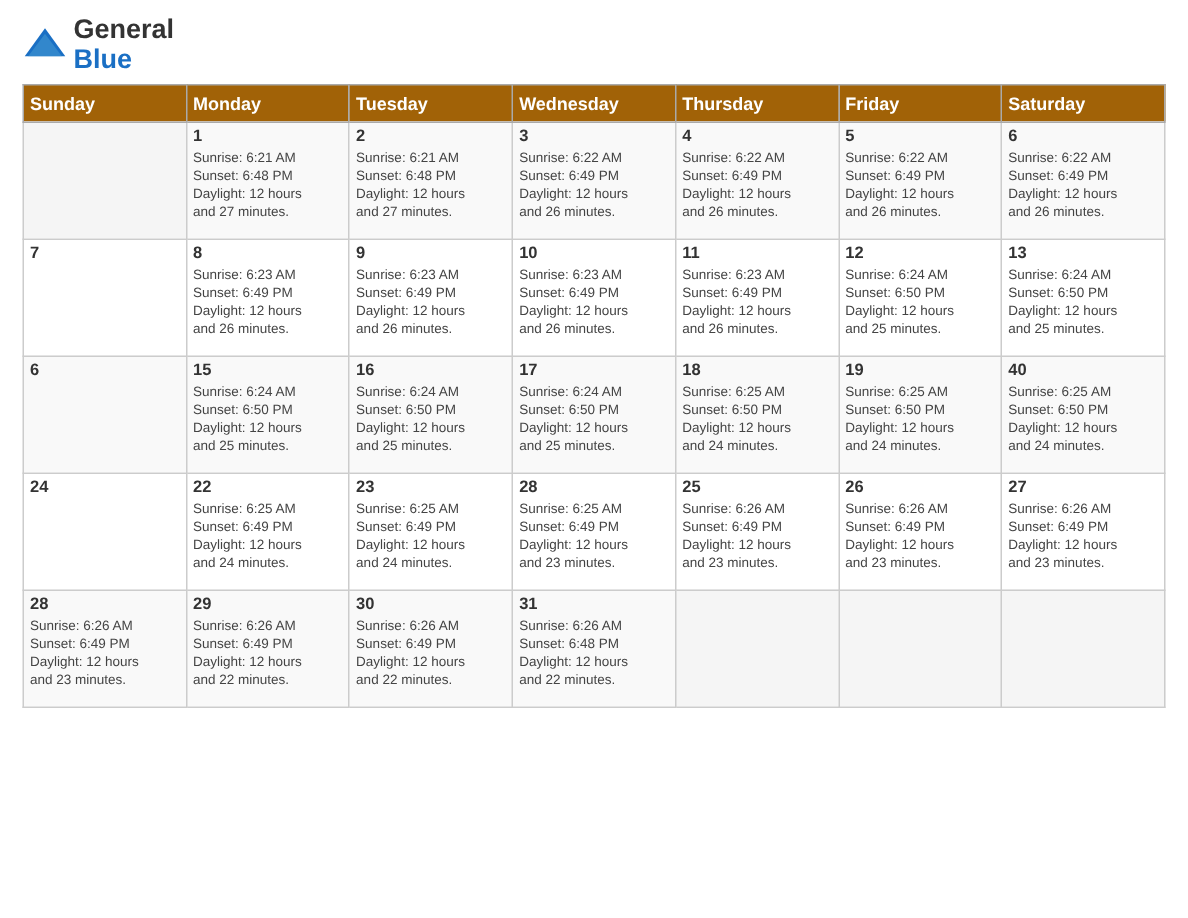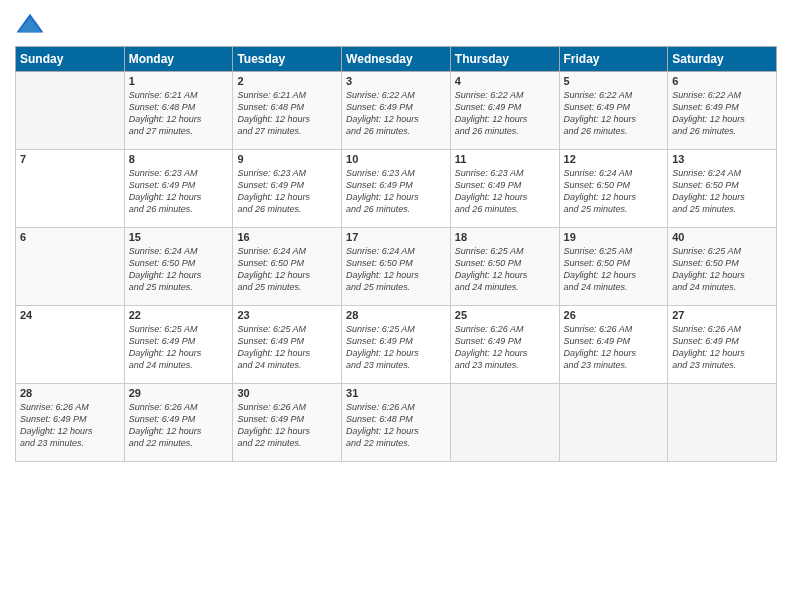--- a/index.html
+++ b/index.html
@@ -49,21 +49,21 @@
       font-size: 15px;
       color: #333;
       margin-top: 2px;
     }
     table {
       width: 100%;
       border-collapse: collapse;
       table-layout: fixed;
     }
     thead tr th {
-      background-color: #0369a1;
+      background-color: #a16207;
       color: #fff;
       font-size: 12px;
       font-weight: bold;
       padding: 5px 4px;
       border: 1px solid #aaa;
       text-align: left;
     }
     tbody tr td {
       border: 1px solid #ccc;
       vertical-align: top;
@@ -80,36 +80,39 @@
       font-size: 11px;
       font-weight: bold;
       color: #333;
       display: block;
       margin-bottom: 2px;
     }
     .day-info {
       font-size: 9px;
       color: #444;
       line-height: 1.35;
-      font-style: italic;
     }
     .empty-cell {
       background: #f5f5f5 !important;
     }
   </style>
 </head>
 <body>
 
 <div class="container">
   <div class="header-row">
     <div class="logo">
       <svg class="logo-icon" viewBox="0 0 40 40" xmlns="http://www.w3.org/2000/svg">
         <polygon points="20,5 38,30 2,30" fill="#1a6fc4"></polygon>
         <polygon points="20,10 35,30 5,30" fill="#4a9fd4" opacity="0.5"></polygon>
       </svg>
+      <div class="logo-text">
+        <span class="general">General</span><br>
+        <span class="blue">Blue</span>
+      </div>
     </div>
     <div class="title-block">
     </div>
   </div>
 
   <table>
     <thead>
       <tr>
 
       <th>Sunday</th>

